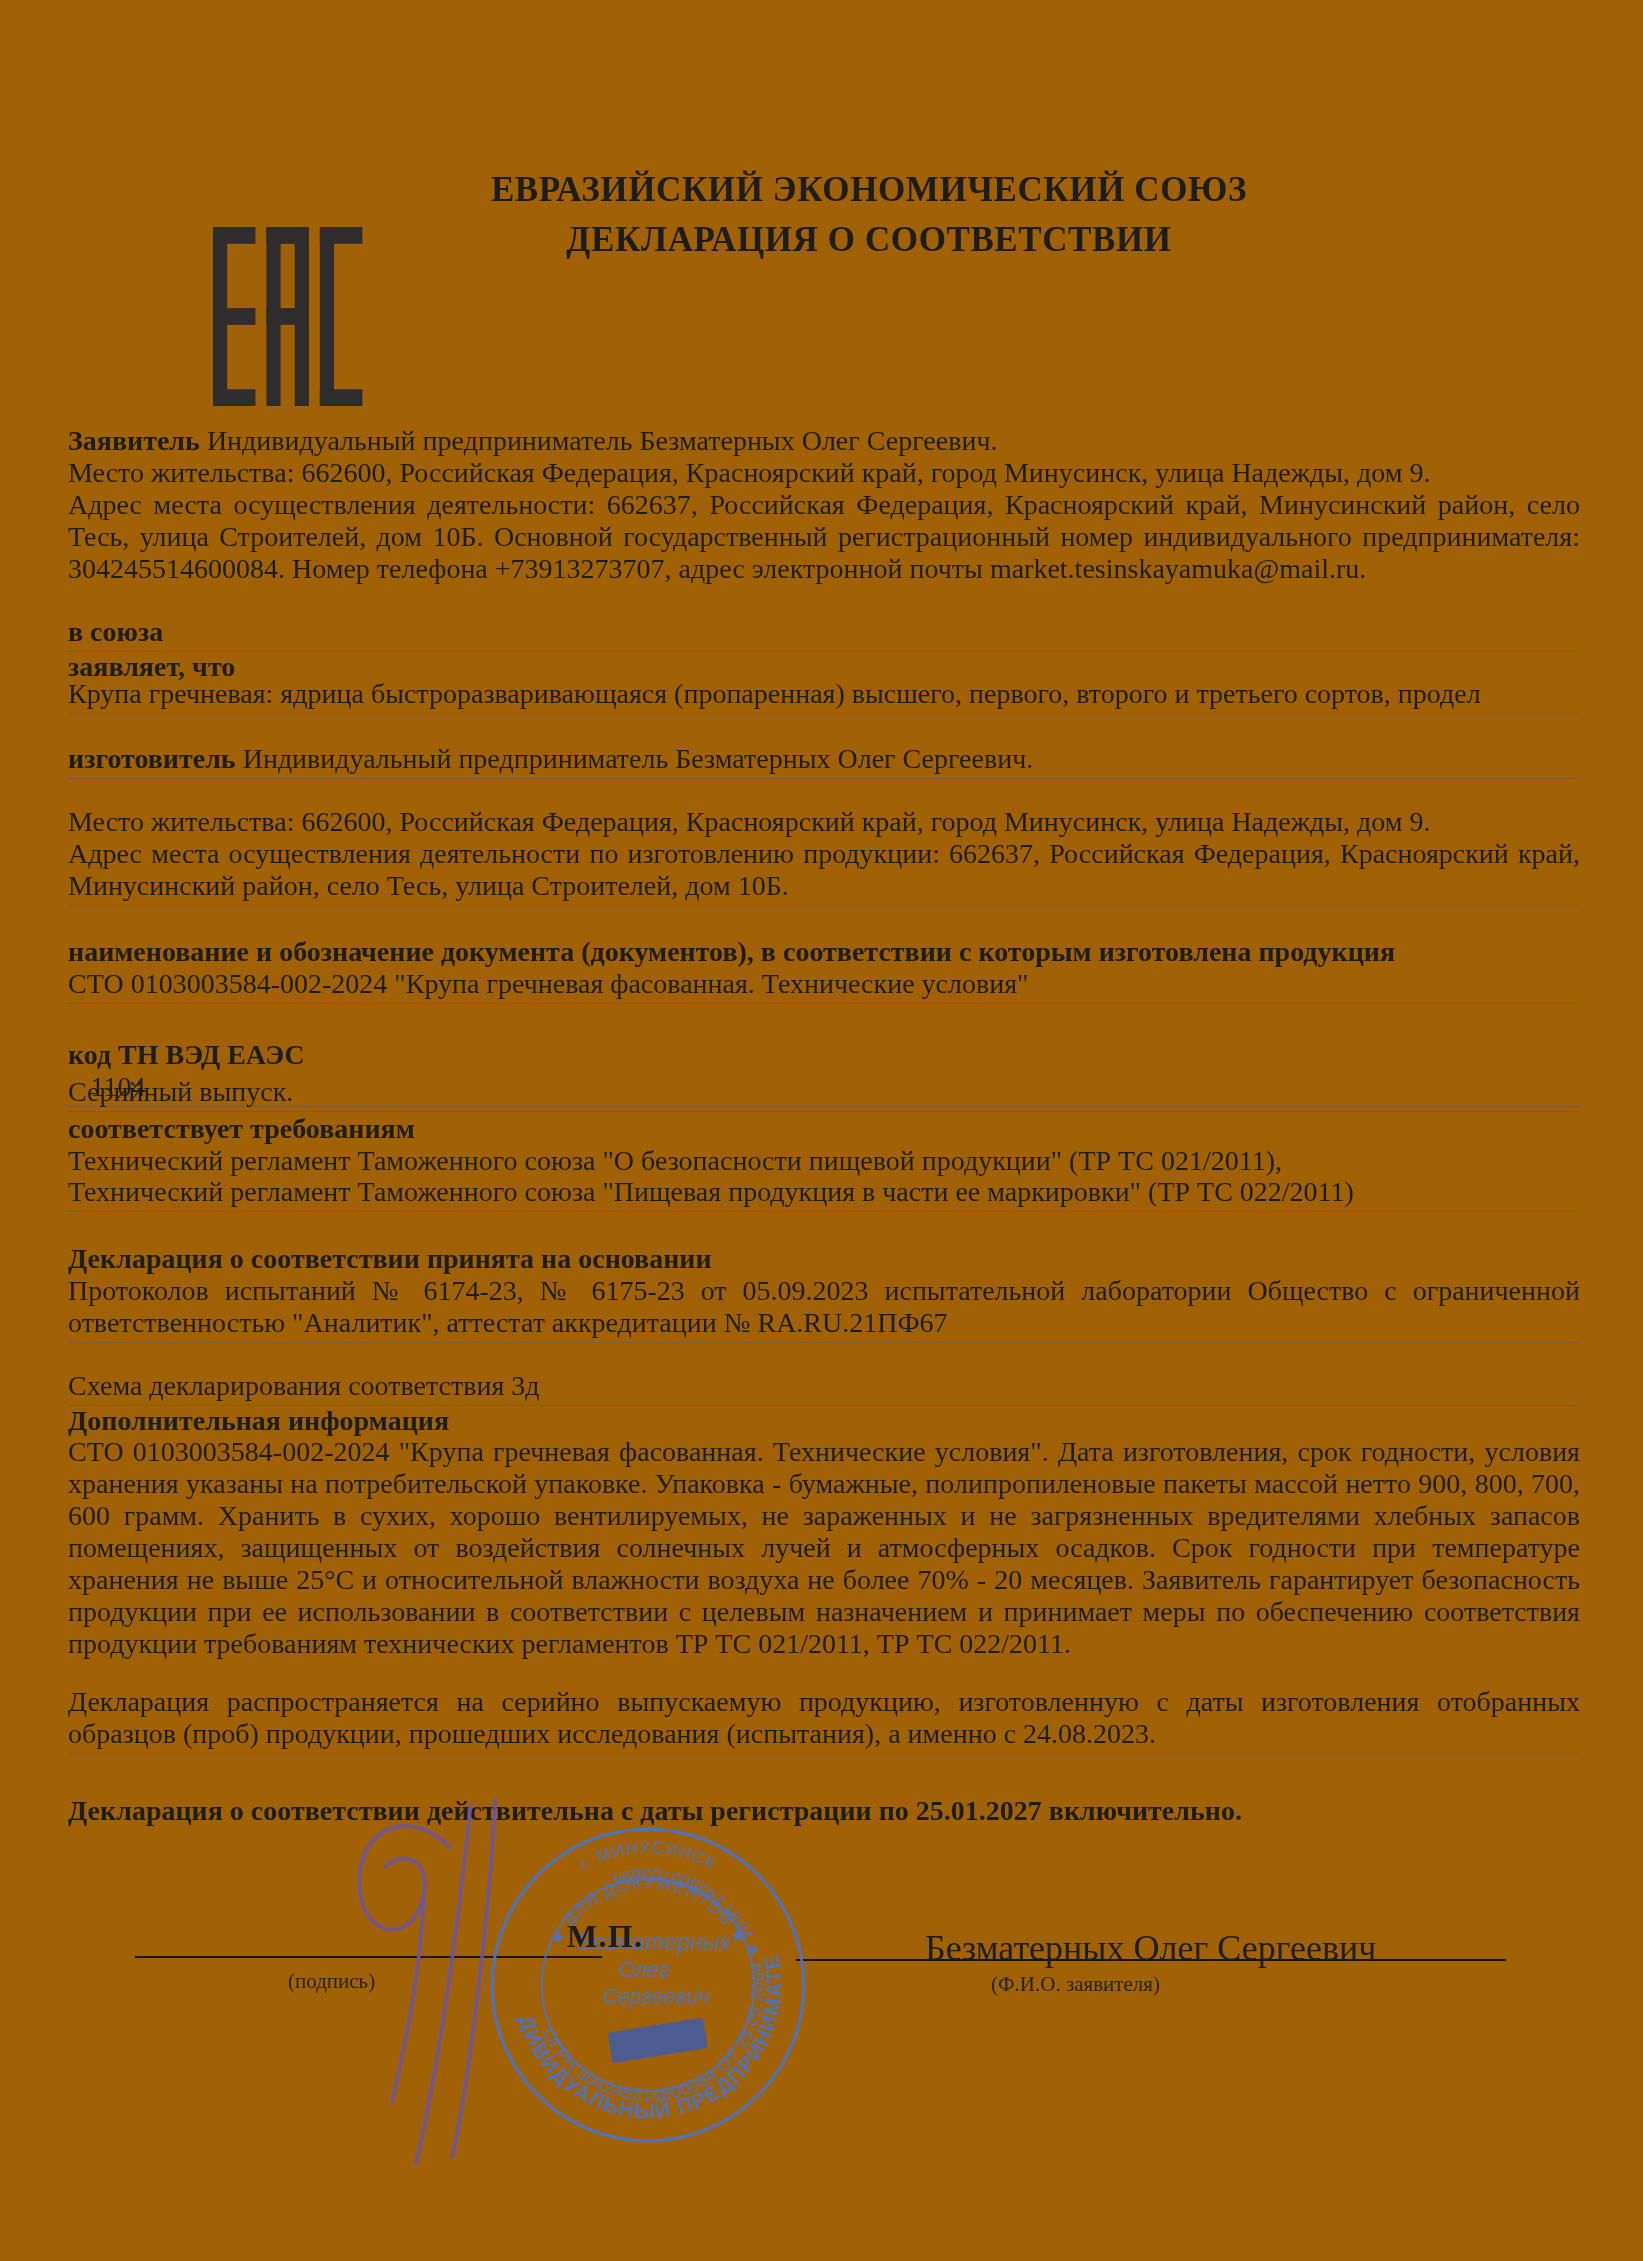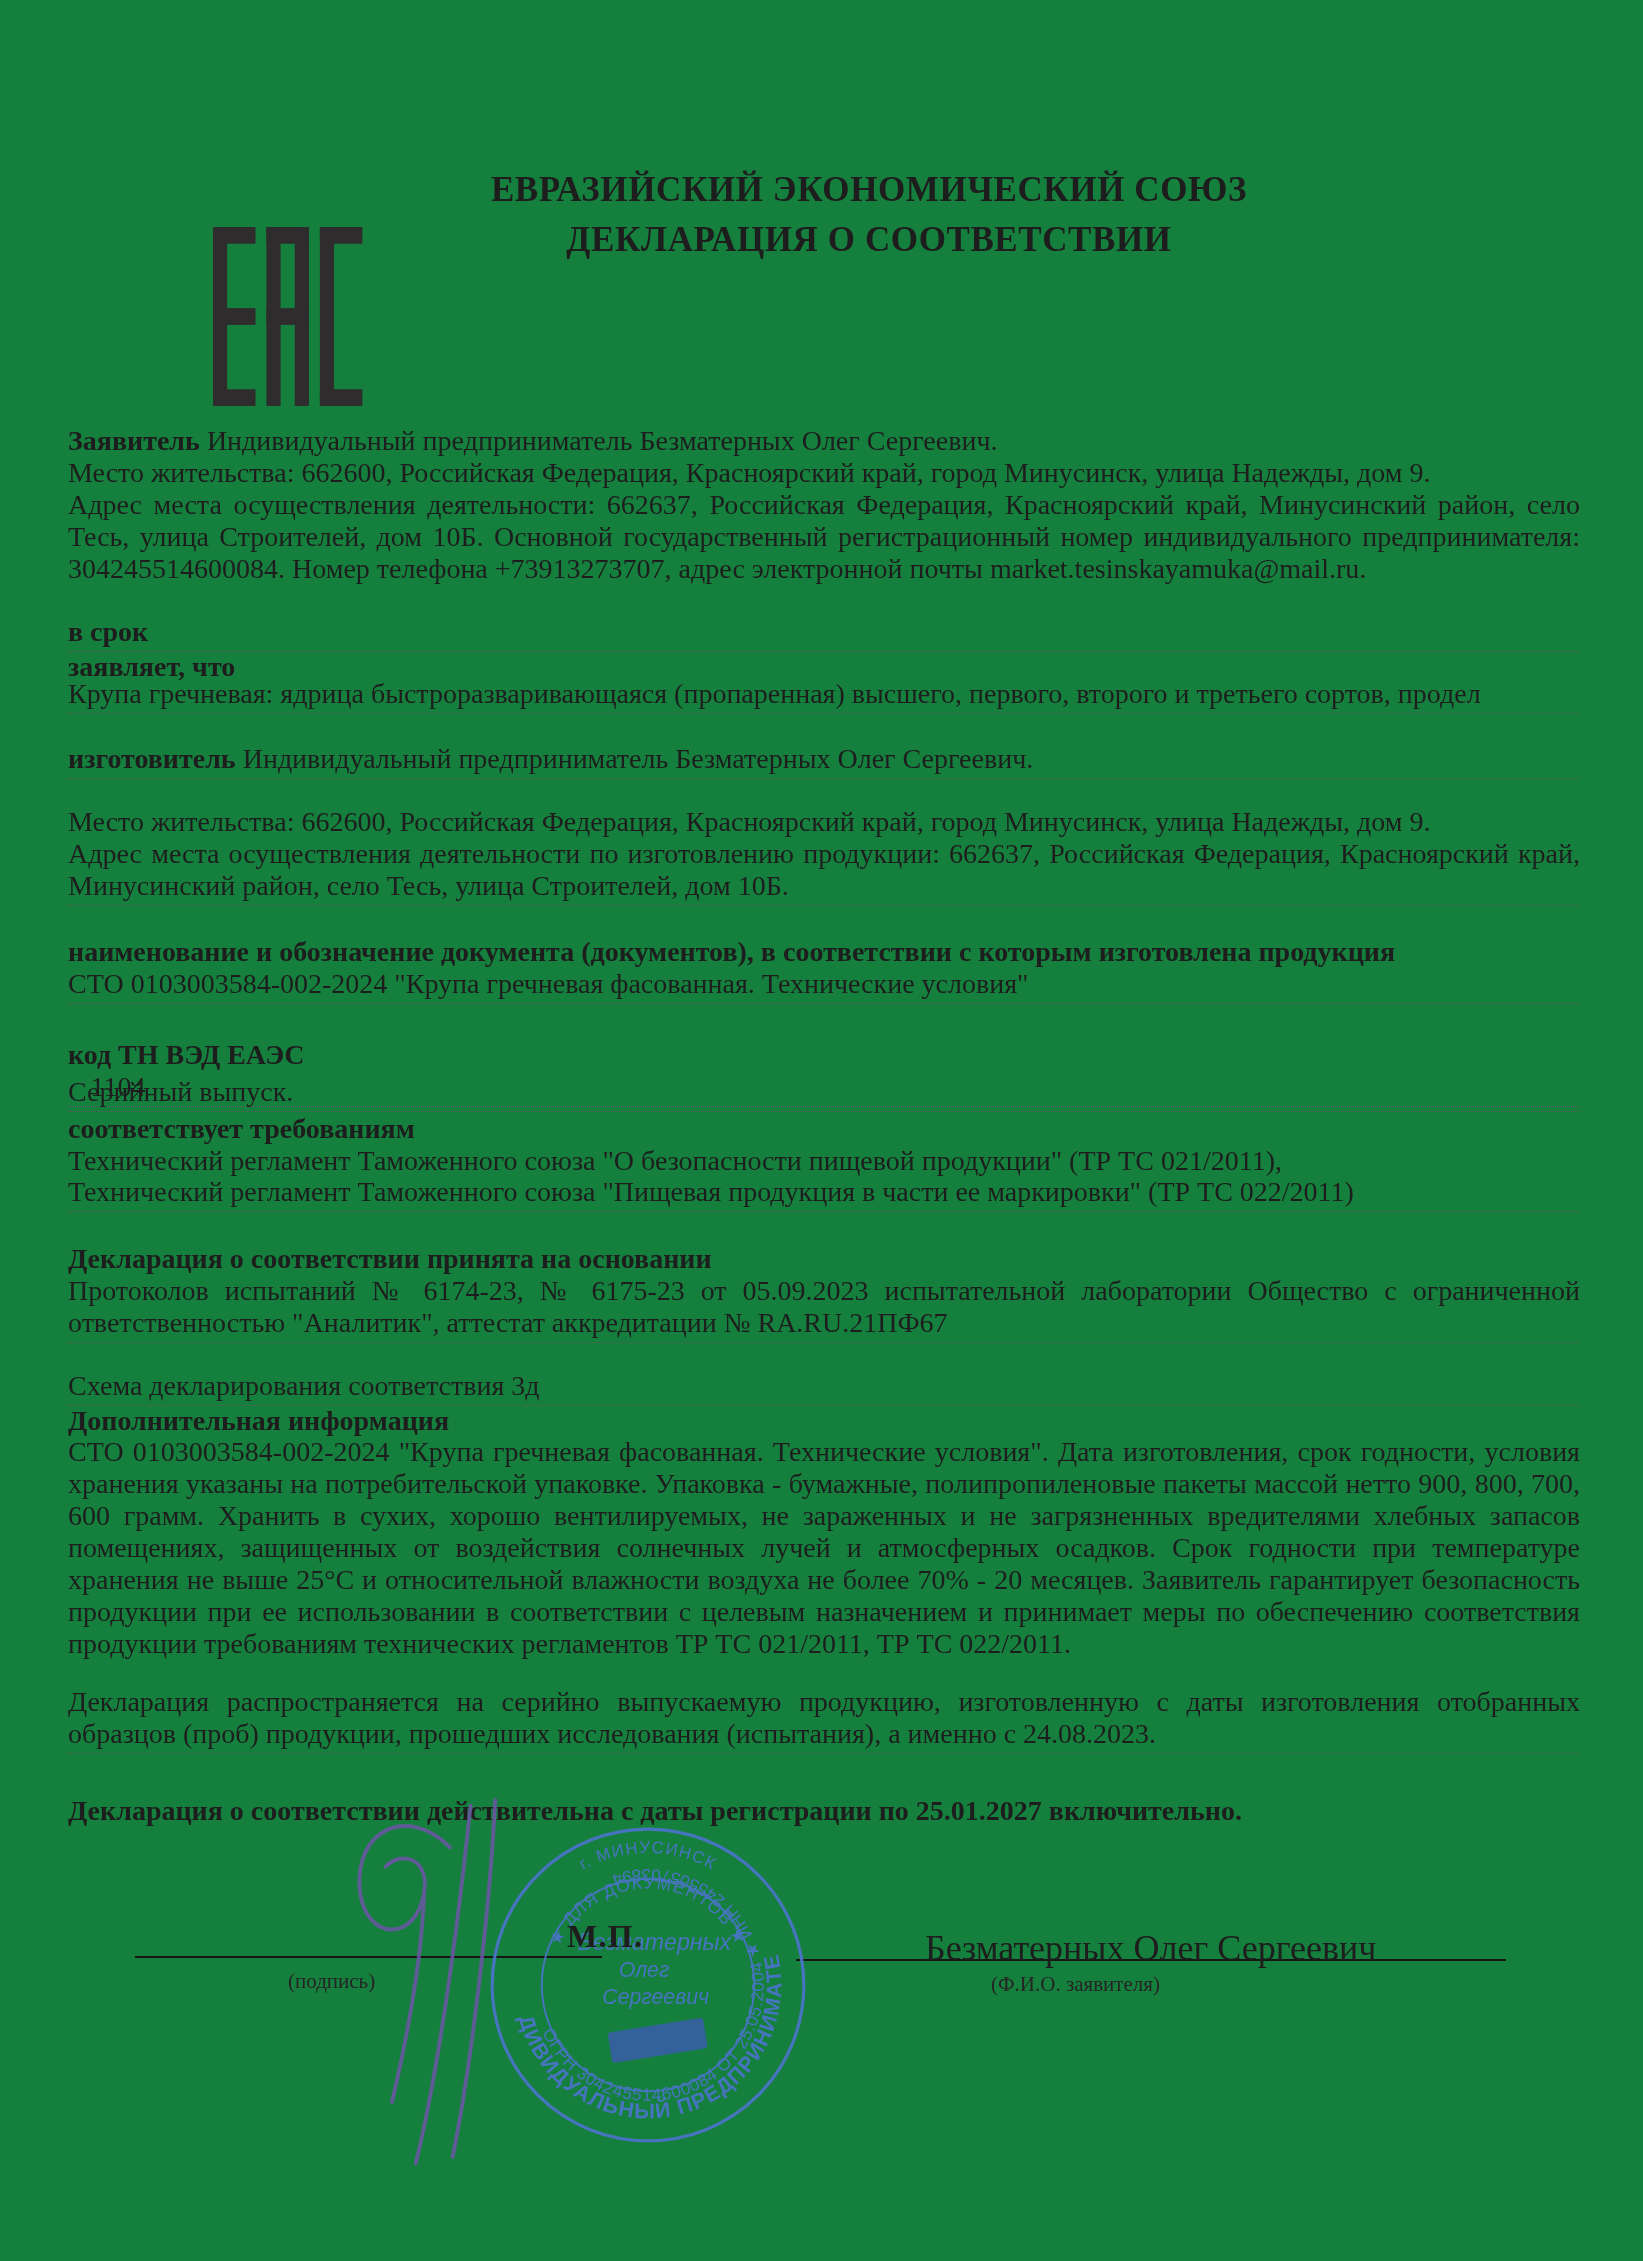--- a/index.html
+++ b/index.html
@@ -6,21 +6,21 @@
     --ink:#1d1d1d;
     --stamp-blue:#4a74c8;
     --stamp-dark:#3a5cb0;
     --sig-purple:#6d55a6;
     --dot:#5a5a5a;
     --line-black:#161616;
   }
   html,body{margin:0;padding:0;background:#dcdcdc;}
   .page{
     position:relative;width:1644px;height:2261px;margin:0 auto;
-    background:#15803d;overflow:hidden;
+    background:#a16207;overflow:hidden;
     font-family:"Liberation Serif", serif;color:var(--ink);
   }
   .abs{position:absolute;left:68px;right:64px;}
   .body-text{font-size:28px;line-height:32px;}
   .justify{text-align:justify;}
   .pre{white-space:pre-line;}
   .dotted{border-bottom:1.9px dotted var(--dot);padding-bottom:3.2px;}
   .title{
     top:165px;text-align:center;font-weight:bold;font-size:35px;line-height:50px;
     letter-spacing:0.6px;transform:translateX(45px);
@@ -66,21 +66,21 @@
     <div>ДЕКЛАРАЦИЯ О СООТВЕТСТВИИ</div>
   </div>
 
   <div class="abs body-text" style="top:425px">
     <div><b>Заявитель</b> <span>Индивидуальный предприниматель Безматерных Олег Сергеевич.</span></div>
     <div class="justify pre">Место жительства: 662600, Российская Федерация, Красноярский край, город Минусинск, улица Надежды, дом 9.
 Адрес места осуществления деятельности: 662637, Российская Федерация, Красноярский край, Минусинский район, село Тесь, улица Строителей, дом 10Б. Основной государственный регистрационный номер индивидуального предпринимателя: 304245514600084. Номер телефона +73913273707, адрес электронной почты market.tesinskayamuka@mail.ru.</div>
   </div>
 
   <div class="abs body-text dotted" style="top:616px">
-    <b>в срок</b>
+    <b>в союза</b>
   </div>
 
   <div class="abs body-text" style="top:651px">
     <b>заявляет, что</b>
   </div>
 
   <div class="abs body-text dotted" style="top:678px">Крупа гречневая: ядрица быстроразваривающаяся (пропаренная) высшего, первого, второго и третьего сортов, продел</div>
 
   <div class="abs body-text dotted" style="top:743px">
     <b>изготовитель</b> <span>Индивидуальный предприниматель Безматерных Олег Сергеевич.</span>

